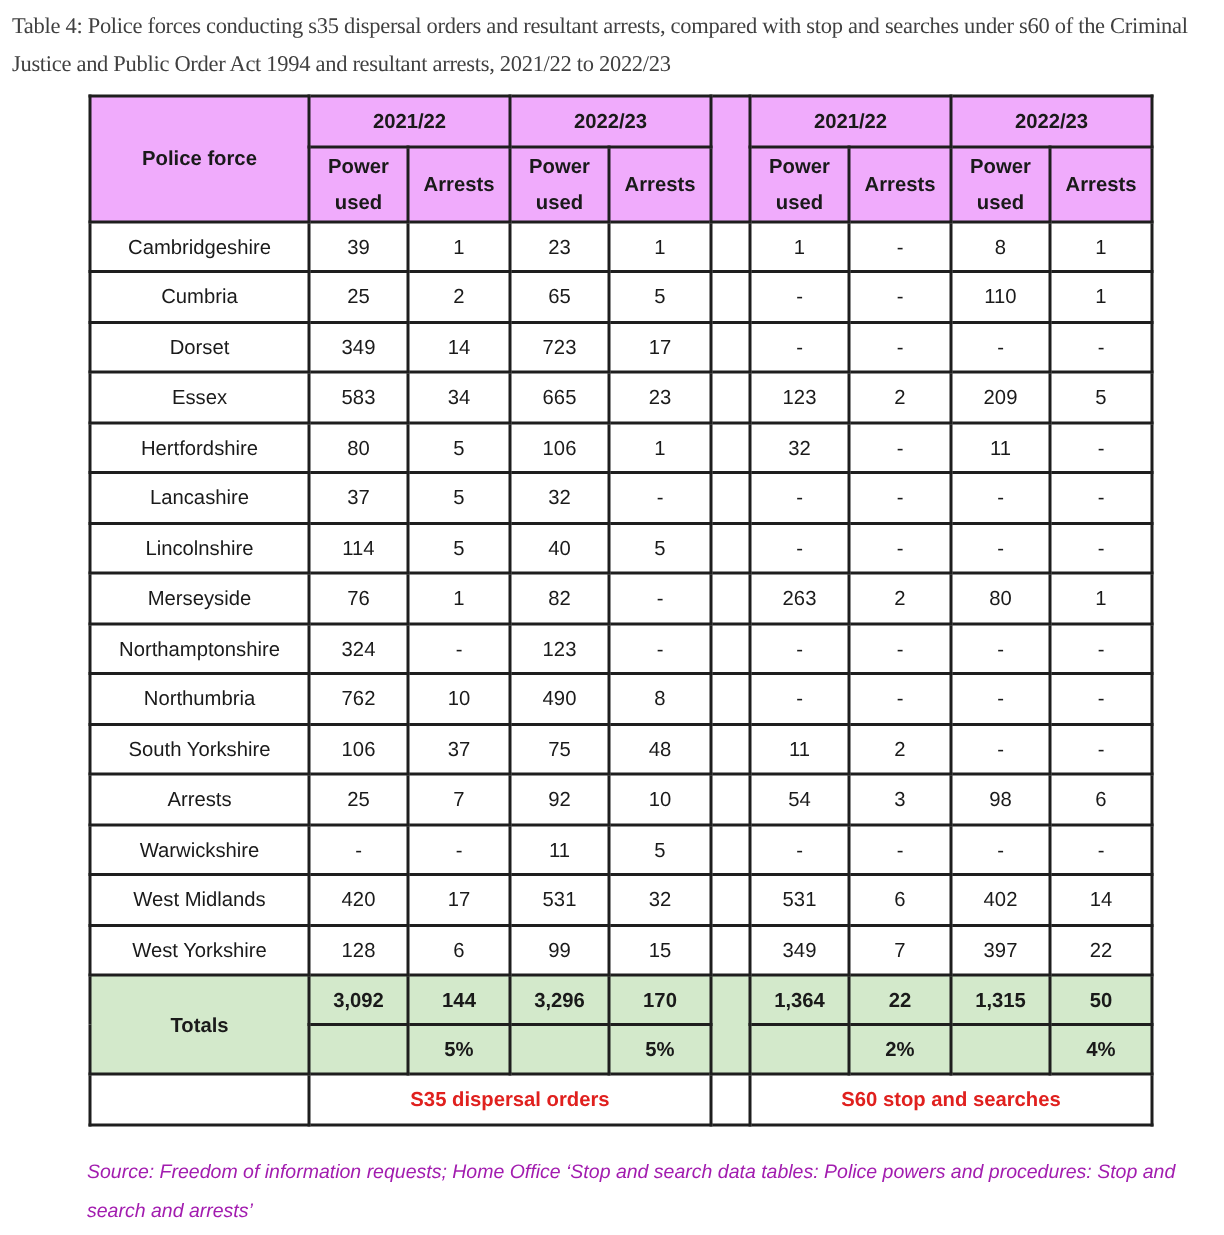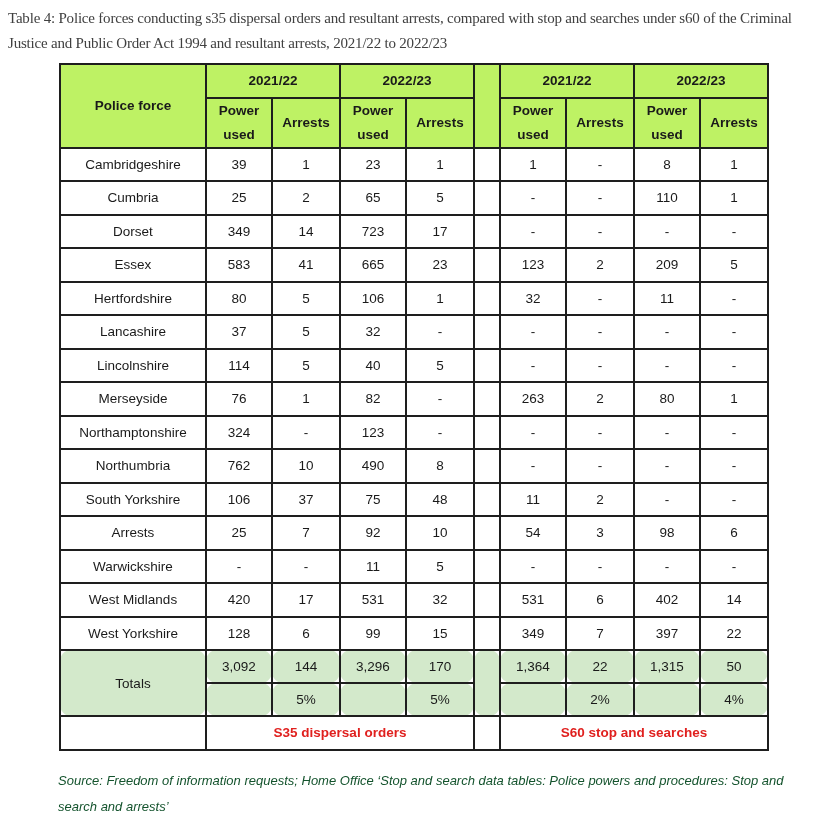--- a/index.html
+++ b/index.html
@@ -1,26 +1,26 @@
 <!DOCTYPE html>
 <html><head>
 <meta charset="utf-8">
 <style>
   html, body { margin:0; padding:0; background:#ffffff; }
   body { width:816px; height:823px; position:relative; overflow:hidden; font-family:"Liberation Sans", sans-serif; color:#1a1a1a; }
   .caption { position:absolute; left:8px; top:6px; width:806px; font-family:Liberation Serif, serif; font-size:15px; line-height:25px; color:#404040; letter-spacing:-0.2px; }
   table.data { position:absolute; left:59px; top:63px; border-collapse:collapse; table-layout:fixed; }
   table.data td, table.data th { border:2px solid #1e1e1e; text-align:center; vertical-align:middle; font-size:13.5px; padding:0; height:31.5px; }
-  table.data th { background:#bef264; font-weight:bold; font-size:13.5px; }
+  table.data th { background:#f0abfc; font-weight:bold; font-size:13.5px; }
   th.yr { height:30px; }
   th.sub { height:52px; line-height:24px; }
   td.force { font-size:13.5px; }
-  tr.tot td { background:#d3e9cb; font-weight:normal; height:31px;border-radius:11px; }
+  tr.tot td { background:#d3e9cb; font-weight:bold; height:31px; }
   td.lbl { color:#e0201e; font-weight:bold; height:31px;margin-top:32px; }
-  .source { position:absolute; left:58px; top:768px; width:750px; font-style:italic; font-size:13px; line-height:26px; color:#14532d; }
+  .source { position:absolute; left:58px; top:768px; width:750px; font-style:italic; font-size:13px; line-height:26px; color:#a21caf; }
 </style>
 </head>
 <body>
 
 <div class="caption">Table 4: Police forces conducting s35 dispersal orders and resultant arrests, compared with stop and searches under s60 of the Criminal Justice and Public Order Act 1994 and resultant arrests, 2021/22 to 2022/23</div>
 
 <table class="data">
   <colgroup>
     <col style="width:146px">
       <col style="width:66px">
@@ -86,21 +86,21 @@
         <td>17</td>
         <td></td>
         <td>-</td>
         <td>-</td>
         <td>-</td>
         <td>-</td>
       </tr>
       <tr>
         <td class="force">Essex</td>
         <td>583</td>
-        <td>41</td>
+        <td>34</td>
         <td>665</td>
         <td>23</td>
         <td></td>
         <td>123</td>
         <td>2</td>
         <td>209</td>
         <td>5</td>
       </tr>
       <tr>
         <td class="force">Hertfordshire</td>

